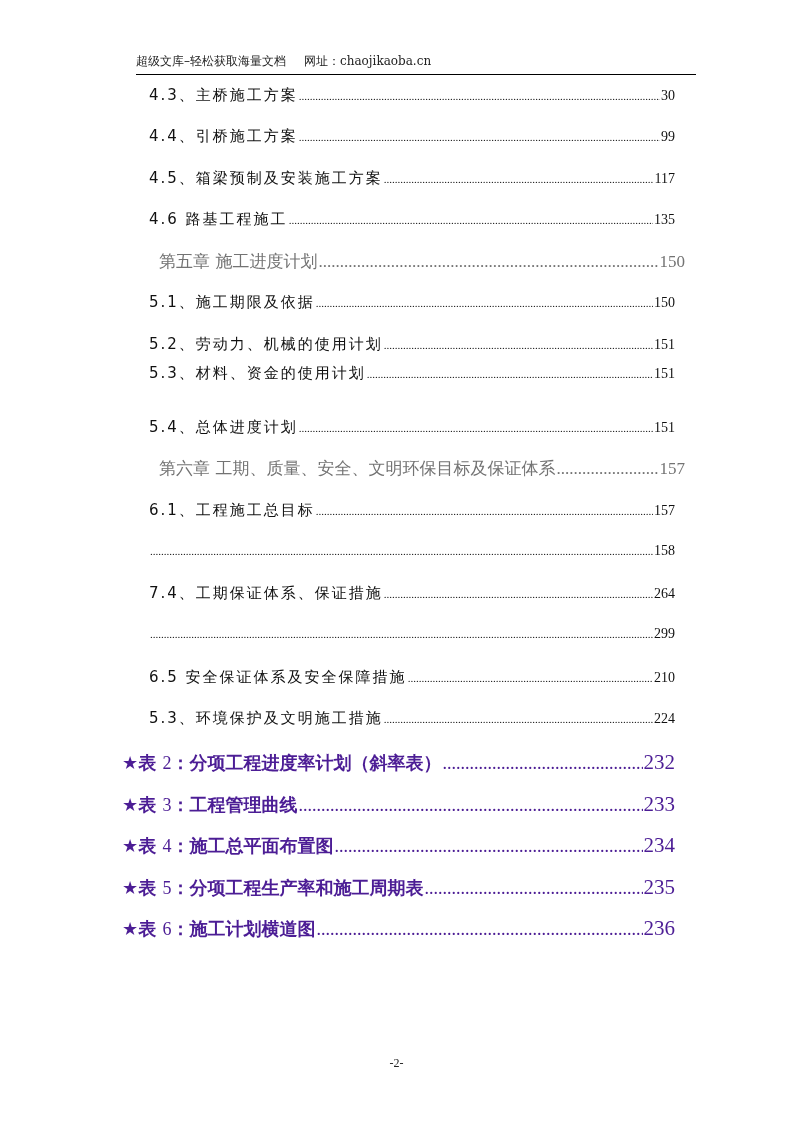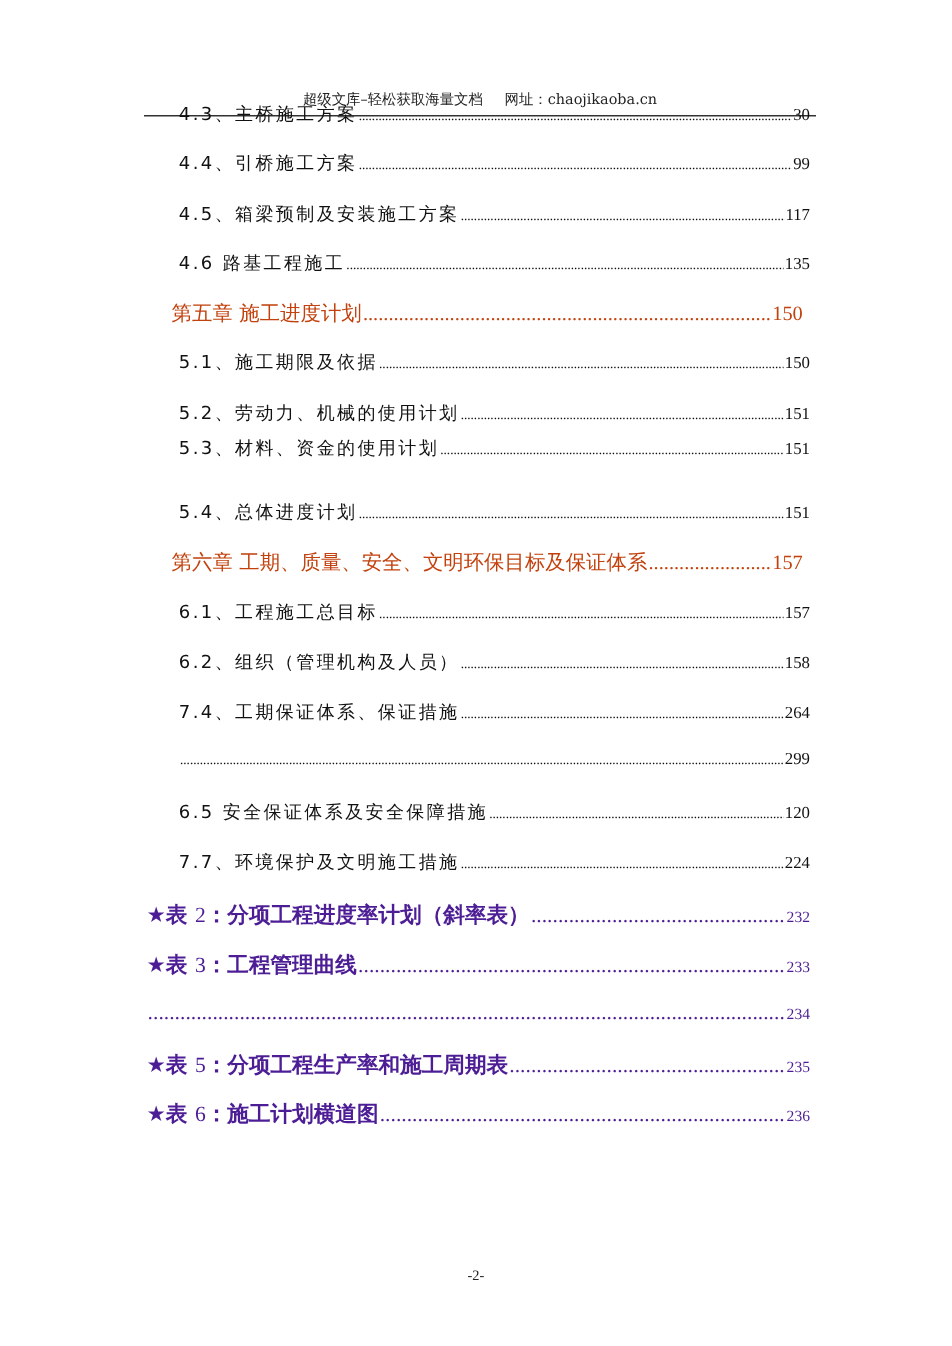--- a/index.html
+++ b/index.html
@@ -1,45 +1,45 @@
 <!DOCTYPE html>
 <html><head>
 <meta charset="utf-8">
 <style>
   html, body { margin:0; padding:0; background:#ffffff; }
   body { width:793px; height:1122px; position:relative; overflow:hidden; color:#000; }
   .header {
-    position:absolute; left:120px; top:50px; width:560px; height:24px;
+    position:absolute; left:136px; top:50px; width:560px; height:24px;
     border-bottom:1px solid #000;
     font-family:"DejaVu Serif", serif; font-size:12px; color:#222;
-    text-align:center; line-height:22px;margin-top:22px;
+    text-align:left; line-height:22px;
   }
   .header .sep { display:inline-block; width:18px; }
   .toc { position:absolute; left:0; top:0; width:793px; }
   .row {
     position:absolute; display:flex; align-items:baseline; white-space:nowrap;justify-content:flex-end;
   }
   .row .label { flex:0 0 auto; }
   .row .dots {
     flex:1 1 auto; overflow:hidden; margin:0 1px;
     font-family:"Liberation Serif", serif;
   }
   .row .dots::before {
     content:"......................................................................................................................................................................................................................................................";
   }
   .row .page { flex:0 0 auto; font-family:"Liberation Serif", serif; }
   .sub { left:149px; width:526px; font-family:"DejaVu Sans", sans-serif; font-size:15px; color:#111; letter-spacing:2px; }
   .sub .dots { font-size:11px; letter-spacing:0; }
   .sub .page { font-size:14px; letter-spacing:0; }
-  .chap { left:143px; width:526px; font-family:"DejaVu Serif", serif; font-size:17px; color:#c2410c; }
+  .chap { left:159px; width:526px; font-family:"DejaVu Serif", serif; font-size:17px; color:#737373; }
   .chap .dots { font-size:17px; }
   .chap .page { font-size:17px; }
   .tbl { left:122px; width:553px; font-family:"DejaVu Sans", sans-serif; font-size:18px; font-weight:bold; color:#4c1d95; }
   .tbl .dots { font-size:18px; font-weight:normal; }
-  .tbl .page { font-size:13px; font-weight:normal; }
+  .tbl .page { font-size:21px; font-weight:normal; }
   .tbl .num { font-family:"Liberation Serif", serif; font-weight:normal; }
   .footer {
     position:absolute; left:0; width:793px; top:1056px; text-align:center;
     font-family:"Liberation Serif", serif; font-size:12px; color:#222;
   }
 </style>
 </head>
 <body>
 
 <div class="header">
@@ -101,55 +101,55 @@
     <span class="dots"></span>
     <span class="page">157</span>
   </div>
 
   <div class="row sub" style="top:501px">
     <span class="label">6.1、工程施工总目标</span>
     <span class="dots"></span>
     <span class="page">157</span>
   </div>
   <div class="row sub" style="top:543px">
-    <span class="label">6.2、组织（管理机构及人员）</span>
     <span class="dots"></span>
     <span class="page">158</span>
   </div>
   <div class="row sub" style="top:584px">
     <span class="label">7.4、工期保证体系、保证措施</span>
     <span class="dots"></span>
     <span class="page">264</span>
   </div>
   <div class="row sub" style="top:626px">
     <span class="dots"></span>
     <span class="page">299</span>
   </div>
   <div class="row sub" style="top:668px">
     <span class="label">6.5  安全保证体系及安全保障措施</span>
     <span class="dots"></span>
-    <span class="page">120</span>
+    <span class="page">210</span>
   </div>
   <div class="row sub" style="top:709px">
-    <span class="label">7.7、环境保护及文明施工措施</span>
+    <span class="label">5.3、环境保护及文明施工措施</span>
     <span class="dots"></span>
     <span class="page">224</span>
   </div>
 
   <div class="row tbl" style="top:750px">
     <span class="label"><span>★表</span> <span class="num">2</span><span>：分项工程进度率计划（斜率表）</span></span>
     <span class="dots"></span>
     <span class="page">232</span>
   </div>
   <div class="row tbl" style="top:792px">
     <span class="label"><span>★表</span> <span class="num">3</span><span>：工程管理曲线</span></span>
     <span class="dots"></span>
     <span class="page">233</span>
   </div>
   <div class="row tbl" style="top:833px">
+    <span class="label"><span>★表</span> <span class="num">4</span><span>：施工总平面布置图</span></span>
     <span class="dots"></span>
     <span class="page">234</span>
   </div>
   <div class="row tbl" style="top:875px">
     <span class="label"><span>★表</span> <span class="num">5</span><span>：分项工程生产率和施工周期表</span></span>
     <span class="dots"></span>
     <span class="page">235</span>
   </div>
   <div class="row tbl" style="top:916px">
     <span class="label"><span>★表</span> <span class="num">6</span><span>：施工计划横道图</span></span>

